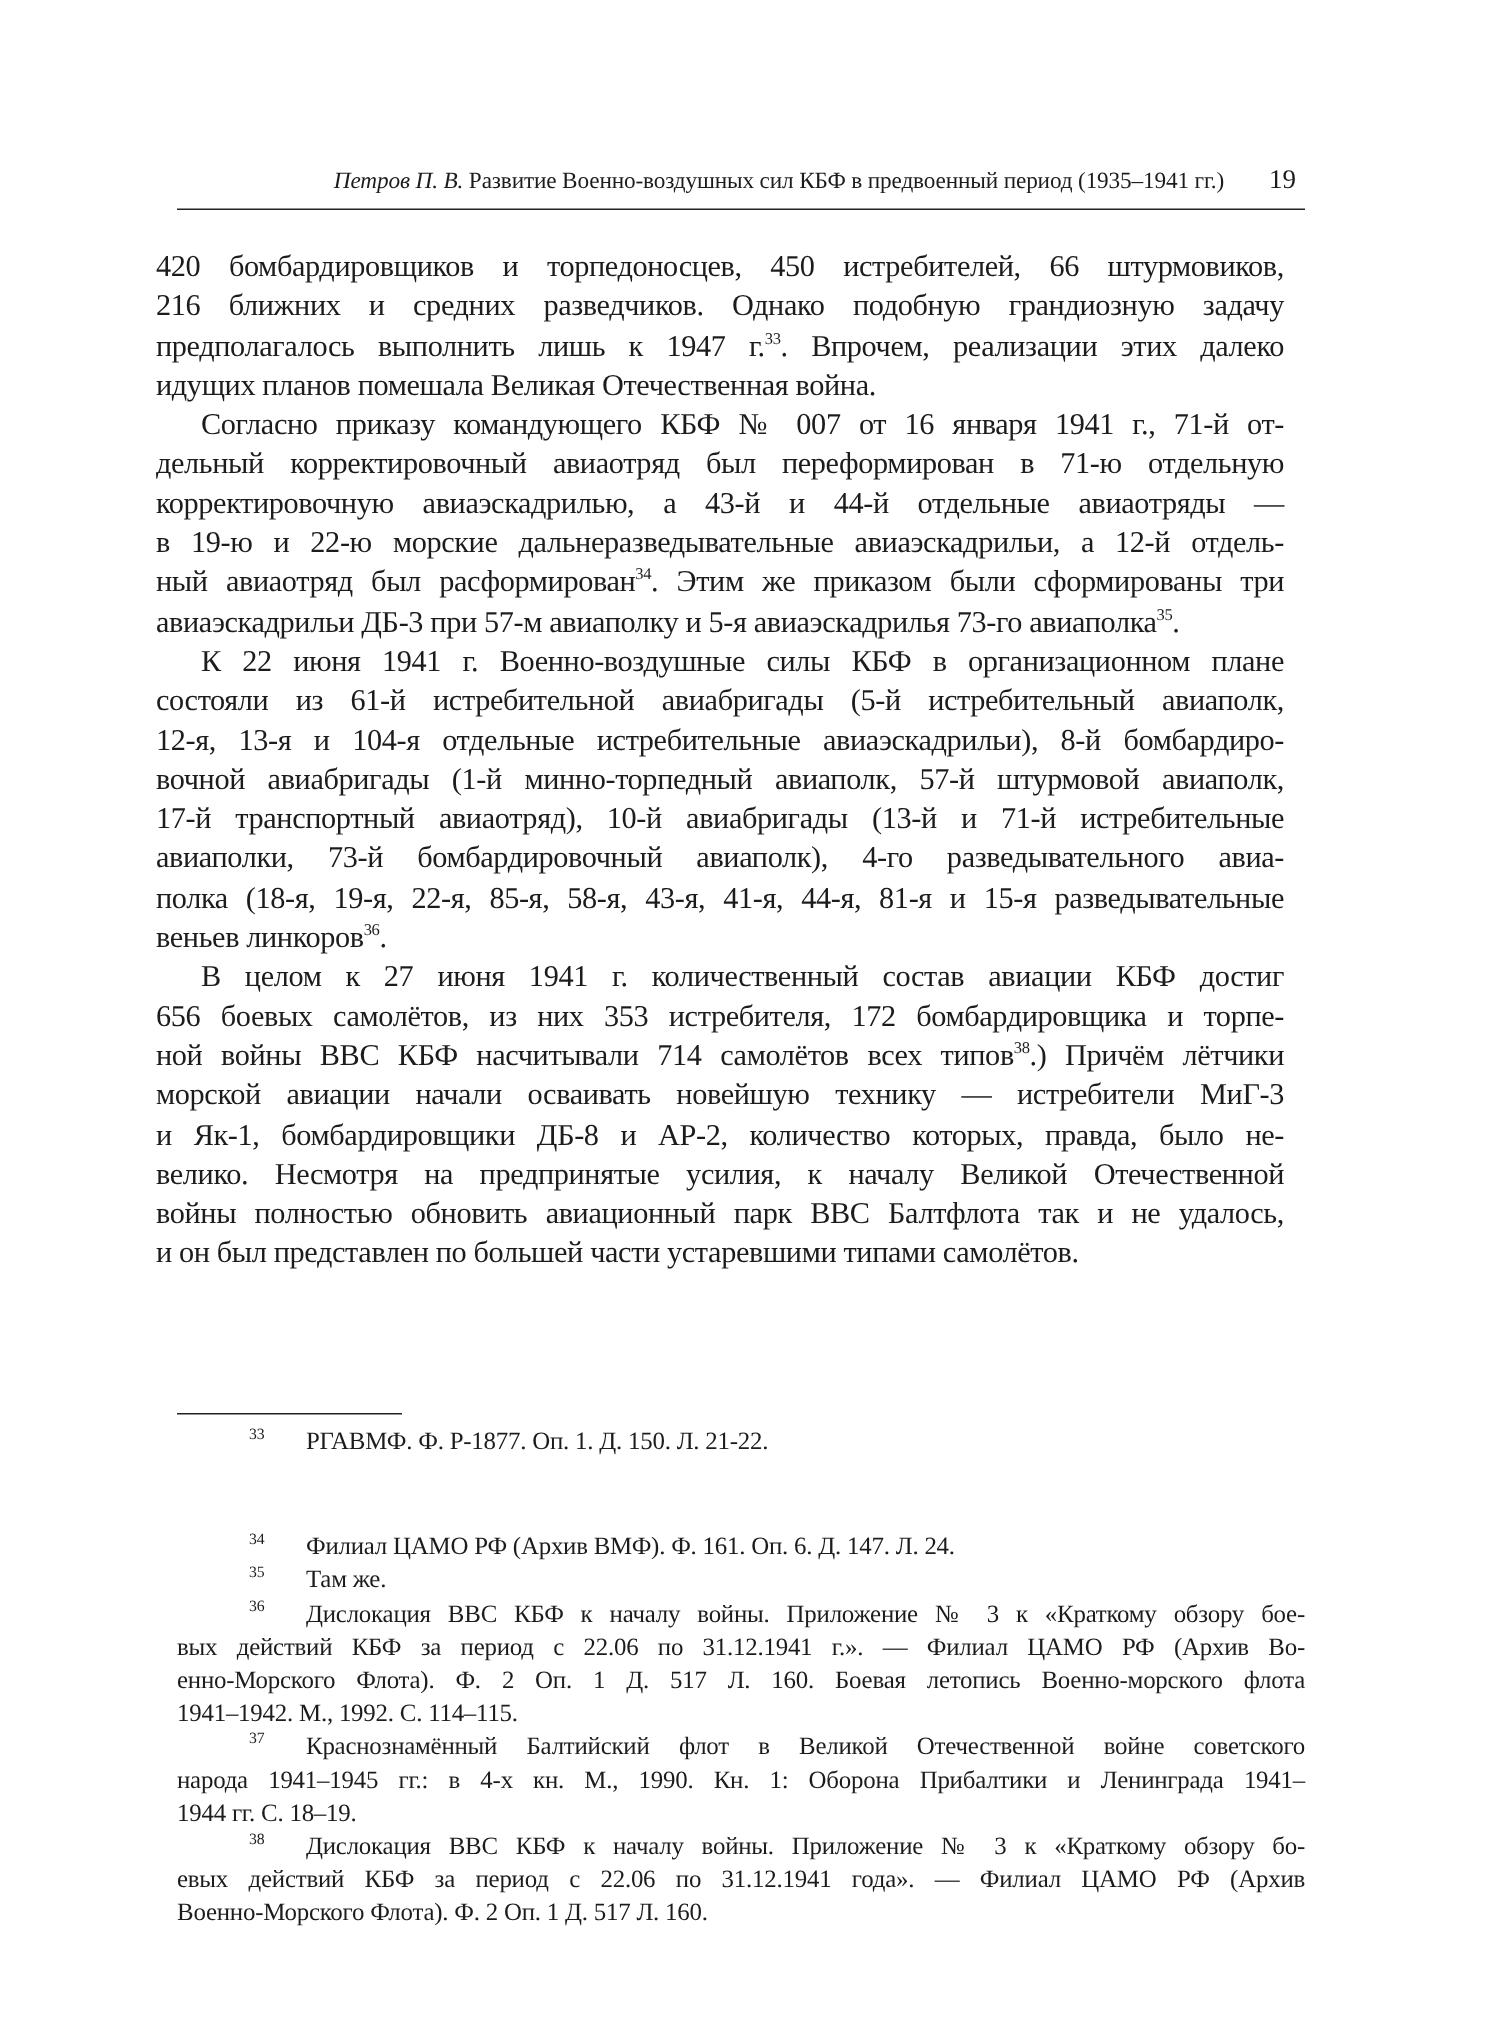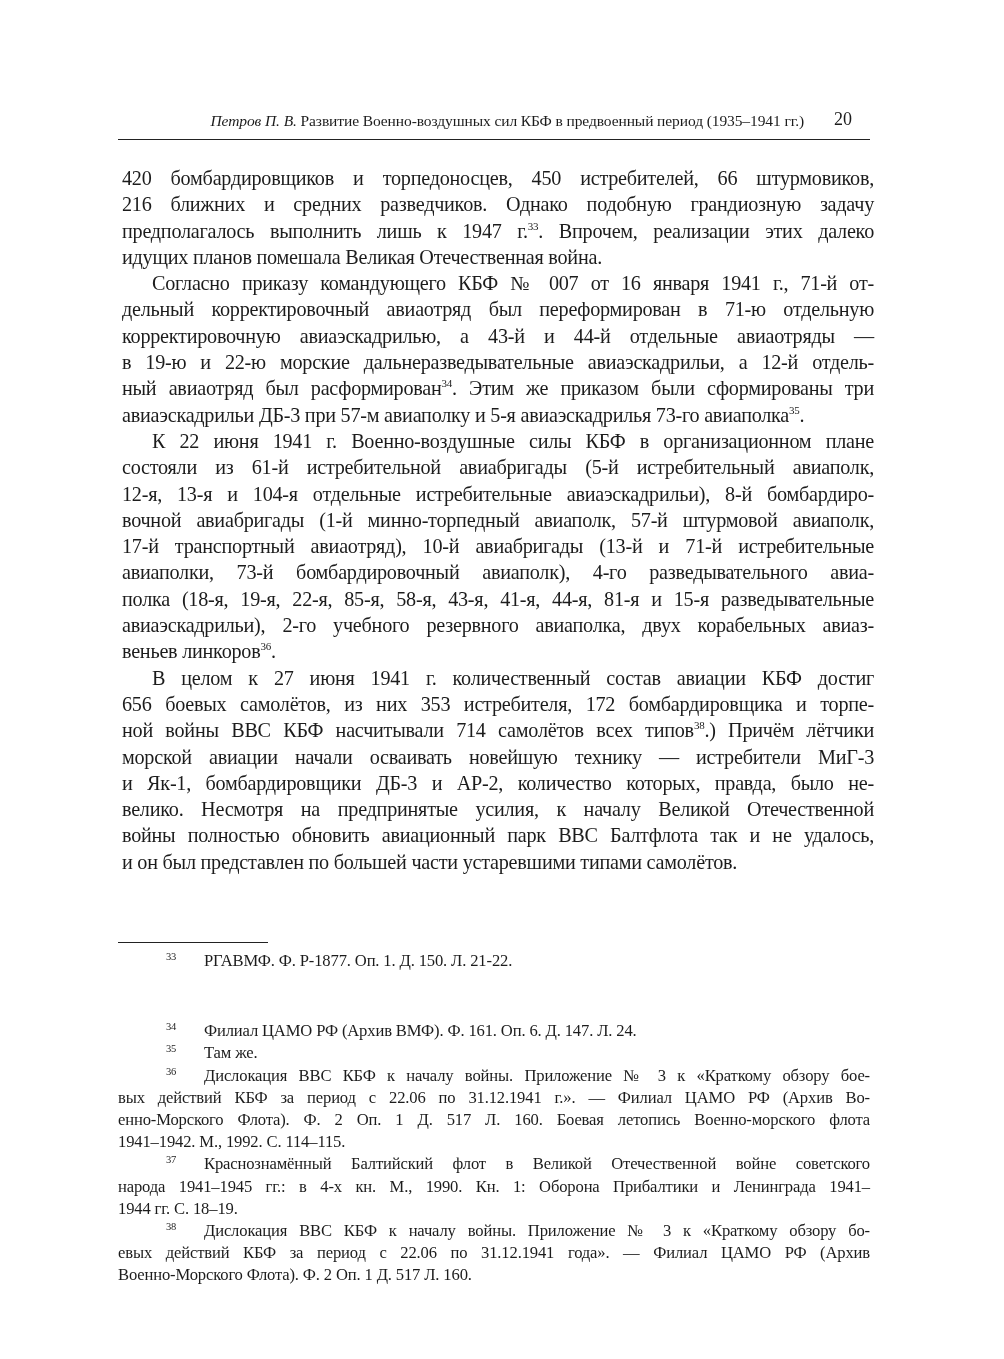--- a/index.html
+++ b/index.html
@@ -1,44 +1,44 @@
 <!DOCTYPE html>
 <html><head>
 <meta charset="utf-8">
 <style>
   html, body { margin: 0; padding: 0; background: #ffffff; }
   body { width: 1004px; height: 1359px; position: relative; overflow: hidden;
          font-family: "Liberation Serif", "DejaVu Serif", serif; color: #1c1c1c; }
-  .header { position: absolute; left: 106px; top: 108px; width: 752px; height: 30px; }
+  .header { position: absolute; left: 118px; top: 108px; width: 752px; height: 30px; }
   .header-title { position: absolute; right: 54px; top: 4px; font-size: 15.5px; white-space: nowrap; letter-spacing: -0.1px; }
   .header-title i { font-style: italic; }
   .page-num { position: absolute; right: 6px; top: 1px; font-size: 18px; }
   .header-rule { position: absolute; left: 118px; top: 139px; width: 752px; height: 1px; background: #222; }
-  .body-text { position: absolute; left: 122px; top: 165px; width: 752px; }
+  .body-text { position: absolute; left: 104px; top: 165px; width: 752px; }
   .line { display: block; font-size: 20.2px; line-height: 26.3px; height: 26.3px;
           text-align: justify; text-align-last: justify; white-space: nowrap; letter-spacing: -0.25px; }
   .line.last { text-align-last: left; }
   .line.indent { text-indent: 30px; }
   sup { font-size: 11px; line-height: 0; vertical-align: 8px; }
   .fn-rule { position: absolute; left: 118px; top: 942px; width: 150px; height: 1px; background: #222; }
   .footnotes { position: absolute; left: 118px; top: 950px; width: 752px; }
   .fn-line { display: block; font-size: 16.6px; line-height: 22.2px; height: 22.2px;
              text-align: justify; text-align-last: justify; white-space: nowrap; letter-spacing: -0.15px; }
   .fn-line.last { text-align-last: left; }
   .fn-first { padding-left: 48px; position: relative; }
   .fn-num { position: absolute; left: 48px; top: -4px; font-size: 10.5px; }
   .fn-first .fn-text { display: block; padding-left: 38px; text-align: justify; text-align-last: justify; }
   .fn-first.last .fn-text { text-align-last: left; }
 </style>
 </head>
 <body>
 
 <div class="header">
   <span class="header-title"><i>Петров П. В.</i><span> Развитие Военно-воздушных сил КБФ в предвоенный период (1935–1941 гг.)</span></span>
-  <span class="page-num">20</span>
+  <span class="page-num">19</span>
 </div>
 <div class="header-rule"></div>
 
 <div class="body-text" id="body-text">
     <div>
       <span class="line">420 бомбардировщиков и торпедоносцев, 450 истребителей, 66 штурмовиков,</span>
       <span class="line">216 ближних и средних разведчиков. Однако подобную грандиозную задачу</span>
       <span class="line"><span>предполагалось выполнить лишь к 1947 г.</span><sup>33</sup><span>. Впрочем, реализации этих далеко</span></span>
       <span class="line last">идущих планов помешала Великая Отечественная война.</span>
     </div>
@@ -51,29 +51,28 @@
       <span class="line last"><span>авиаэскадрильи ДБ-3 при 57-м авиаполку и 5-я авиаэскадрилья 73-го авиаполка</span><sup>35</sup><span>.</span></span>
     </div>
     <div>
       <span class="line indent">К 22 июня 1941 г. Военно-воздушные силы КБФ в организационном плане</span>
       <span class="line">состояли из 61-й истребительной авиабригады (5-й истребительный авиаполк,</span>
       <span class="line">12-я, 13-я и 104-я отдельные истребительные авиаэскадрильи), 8-й бомбардиро-</span>
       <span class="line">вочной авиабригады (1-й минно-торпедный авиаполк, 57-й штурмовой авиаполк,</span>
       <span class="line">17-й транспортный авиаотряд), 10-й авиабригады (13-й и 71-й истребительные</span>
       <span class="line">авиаполки, 73-й бомбардировочный авиаполк), 4-го разведывательного авиа-</span>
       <span class="line">полка (18-я, 19-я, 22-я, 85-я, 58-я, 43-я, 41-я, 44-я, 81-я и 15-я разведывательные</span>
-      <span class="line">авиаэскадрильи), 2-го учебного резервного авиаполка, двух корабельных авиаз-</span>
       <span class="line last"><span>веньев линкоров</span><sup>36</sup><span>.</span></span>
     </div>
     <div>
       <span class="line indent">В целом к 27 июня 1941 г. количественный состав авиации КБФ достиг</span>
       <span class="line">656 боевых самолётов, из них 353 истребителя, 172 бомбардировщика и торпе-</span>
       <span class="line"><span>ной войны ВВС КБФ насчитывали 714 самолётов всех типов</span><sup>38</sup><span>.) Причём лётчики</span></span>
       <span class="line">морской авиации начали осваивать новейшую технику — истребители МиГ-3</span>
-      <span class="line">и Як-1, бомбардировщики ДБ-3 и АР-2, количество которых, правда, было не-</span>
+      <span class="line">и Як-1, бомбардировщики ДБ-8 и АР-2, количество которых, правда, было не-</span>
       <span class="line">велико. Несмотря на предпринятые усилия, к началу Великой Отечественной</span>
       <span class="line">войны полностью обновить авиационный парк ВВС Балтфлота так и не удалось,</span>
       <span class="line last">и он был представлен по большей части устаревшими типами самолётов.</span>
     </div>
   </div>
 
 <div class="fn-rule"></div>
 <div class="footnotes" id="footnotes">
     <div>
       <span class="fn-line fn-first last" style="padding-left: 0px;">

